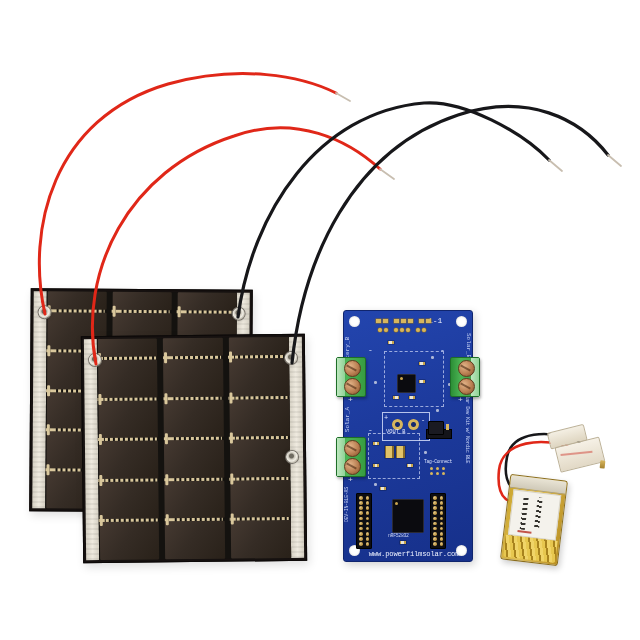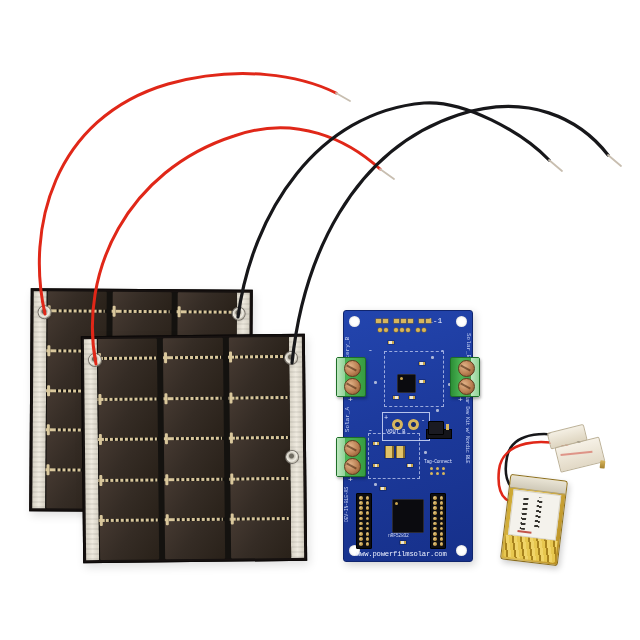--- a/index.html
+++ b/index.html
@@ -41,21 +41,21 @@
   .pcb *{position:absolute;}
   .hole{width:11px;height:11px;border-radius:50%;background:#fff;box-shadow:inset 0 0 2px rgba(0,0,0,.25);}
   .rev{left:84px;top:5px;font-size:8px;color:#eef2ff;}
   .vtext{writing-mode:vertical-rl;white-space:nowrap;color:#c7d2f5;}
   .vtext.up{transform:rotate(180deg);}
   .lbl-batb{left:0px;top:26px;font-size:6px;}
   .lbl-sola{left:0px;top:96px;font-size:6px;}
   .lbl-solb{left:121px;top:22px;font-size:6px;}
   .lbl-sku{left:0px;top:176px;font-size:5px;letter-spacing:-.3px;}
   .lbl-prod{left:120px;top:52px;font-size:5.5px;letter-spacing:-.6px;}
-  .website{left:12px;right:0;bottom:3px;text-align:left;font-size:7.2px;letter-spacing:-.2px;color:#eef2ff;position:absolute;}
+  .website{left:12px;right:0;bottom:3px;text-align:center;font-size:7.2px;letter-spacing:-.2px;color:#eef2ff;position:absolute;}
 
   .padrow{display:flex;gap:6px;}
   .padrow1{left:32px;top:8px;}
   .padrow2{left:34px;top:17px;}
   .padgroup{display:flex;gap:2px;position:relative;}
   .pad-sq{width:5px;height:4px;background:#d7b65e;box-shadow:0 0 0 .5px #8a6c25;position:relative;}
   .pad-rd{width:4px;height:4px;border-radius:50%;background:#d7b65e;box-shadow:0 0 0 .5px #8a6c25;position:relative;}
 
   .dbox{border:1px dashed rgba(223,230,255,.65);}
   .dbox1{left:40px;top:40px;width:58px;height:54px;}

